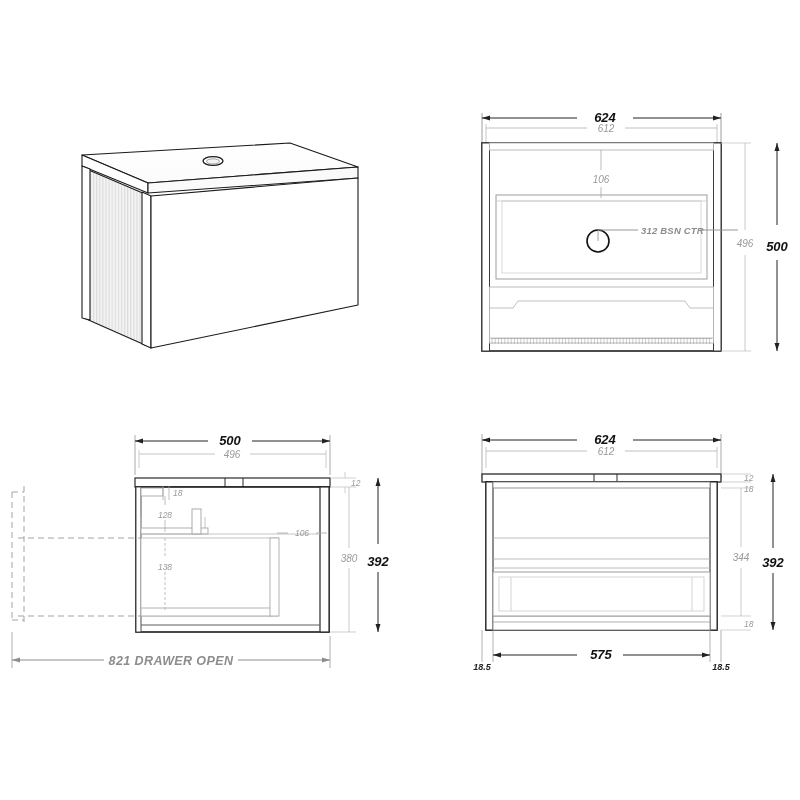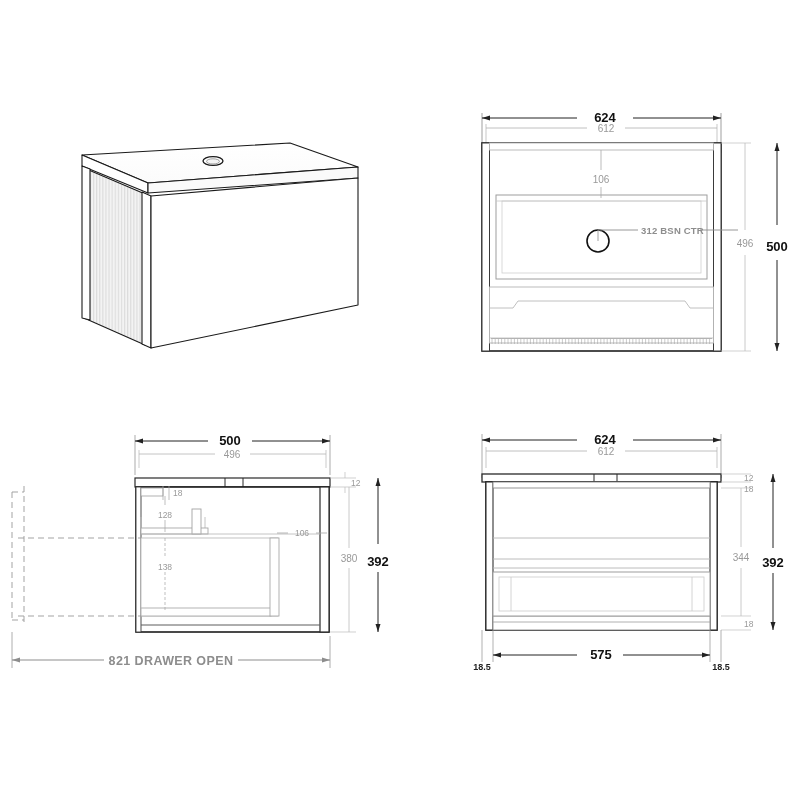--- a/index.html
+++ b/index.html
@@ -13,20 +13,21 @@
     height: 800px;
     font-family: "Liberation Sans", sans-serif;
     overflow: hidden;
     position: relative;
   }
   #drawing-sheet {
     position: relative;
     width: 800px;
     height: 688px;
     background: #ffffff;
+    font-style: italic;
   }
   .view {
     position: absolute;
   }
   svg { display: block; overflow: visible; }
   text { font-family: "Liberation Sans", sans-serif; }
   .dim-bold {
     font-size: 13px;
     font-weight: bold;
     fill: #111111;

